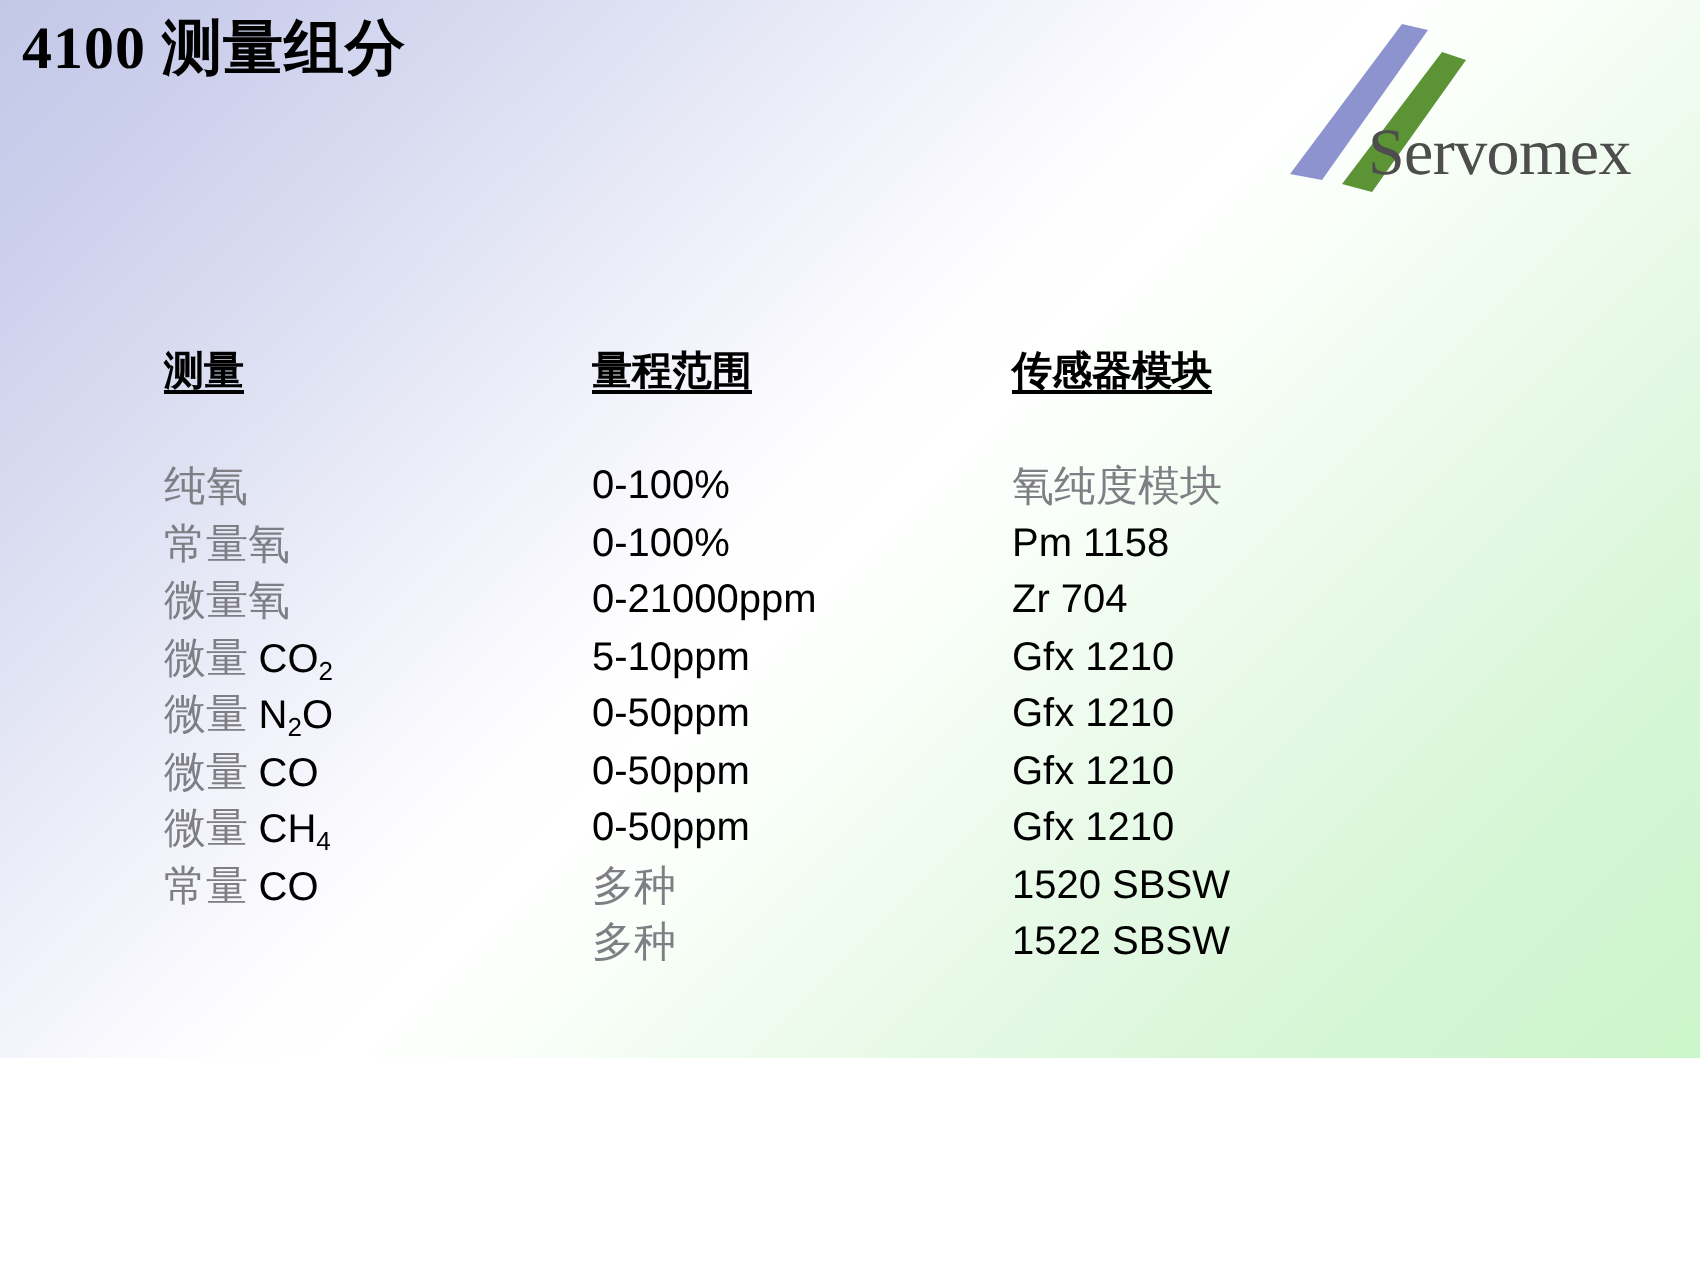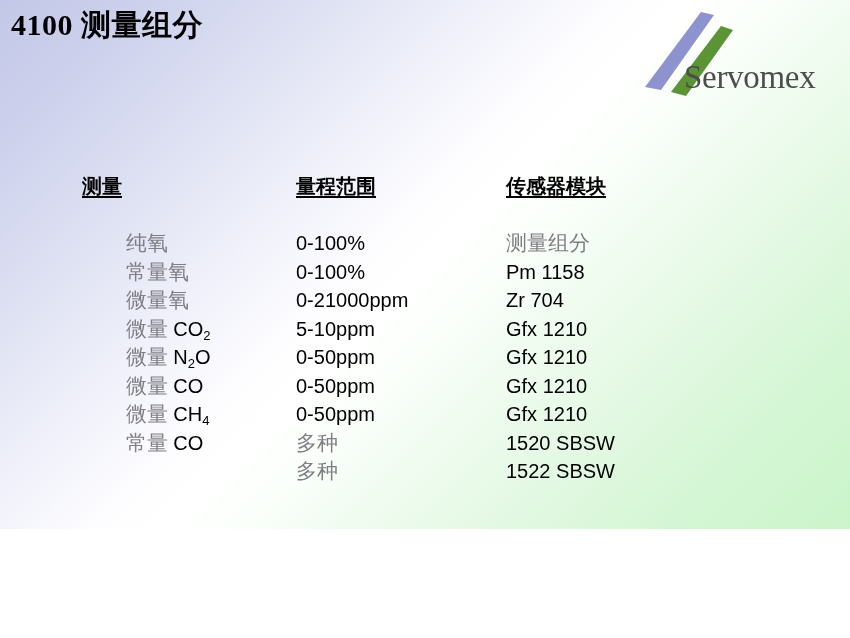--- a/index.html
+++ b/index.html
@@ -115,21 +115,20 @@
   }
   .cell.cn {
     color: #7e7e84;
     font-family: "Liberation Serif", "DejaVu Serif", serif;
     font-size: 21px;
   }
   .cell .cn-part {
     color: #7e7e84;
     font-family: "Liberation Serif", "DejaVu Serif", serif;
     font-size: 21px;
-    margin-left: 44px;
   }
   .cell .latin-part {
     color: #000000;
     font-family: "Liberation Sans", sans-serif;
     font-size: 20px;
   }
   .cell sub {
     font-size: 13px;
     vertical-align: baseline;
     position: relative;
@@ -178,21 +177,21 @@
           <div class="cell">0-50ppm</div>
           <div class="cell">0-50ppm</div>
           <div class="cell cn">多种</div>
           <div class="cell cn">多种</div>
         </div>
     </div>
 
     <div class="col col-module">
       <div class="col-header">传感器模块</div>
       <div class="rows">
-          <div class="cell cn">测量组分</div>
+          <div class="cell cn">氧纯度模块</div>
           <div class="cell">Pm 1158</div>
           <div class="cell">Zr 704</div>
           <div class="cell">Gfx 1210</div>
           <div class="cell">Gfx 1210</div>
           <div class="cell">Gfx 1210</div>
           <div class="cell">Gfx 1210</div>
           <div class="cell">1520 SBSW</div>
           <div class="cell">1522 SBSW</div>
         </div>
     </div>

